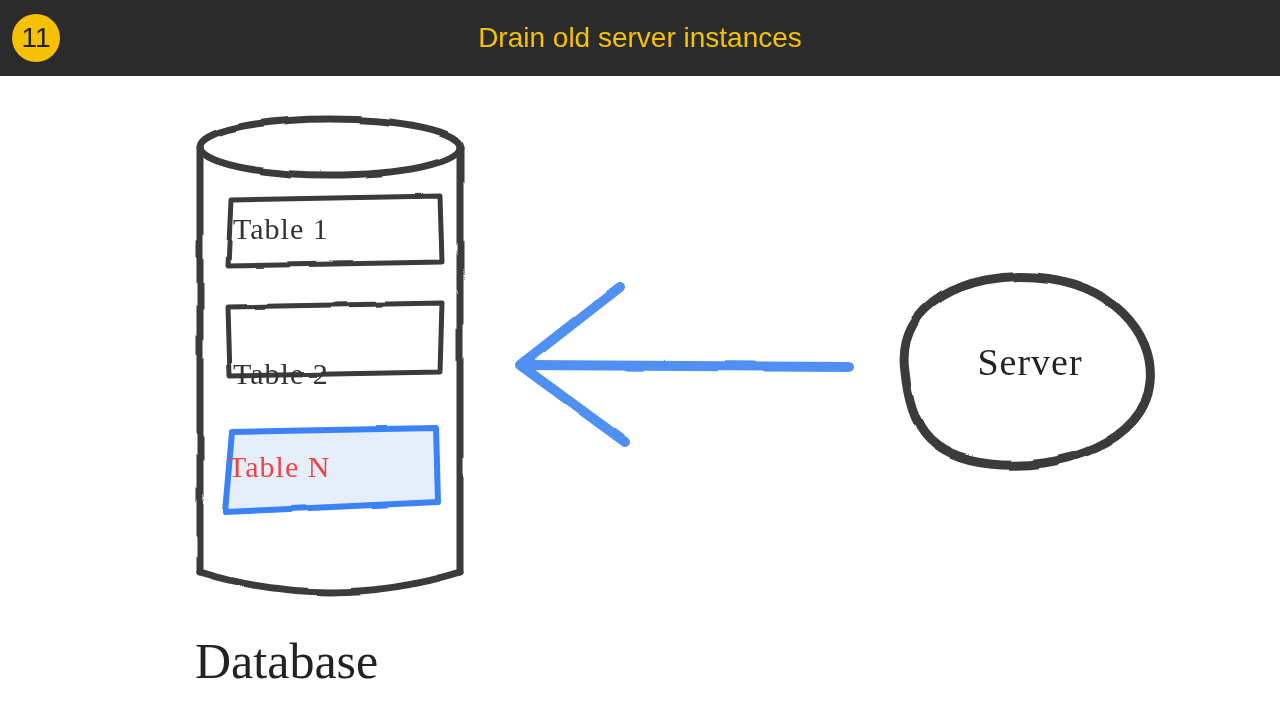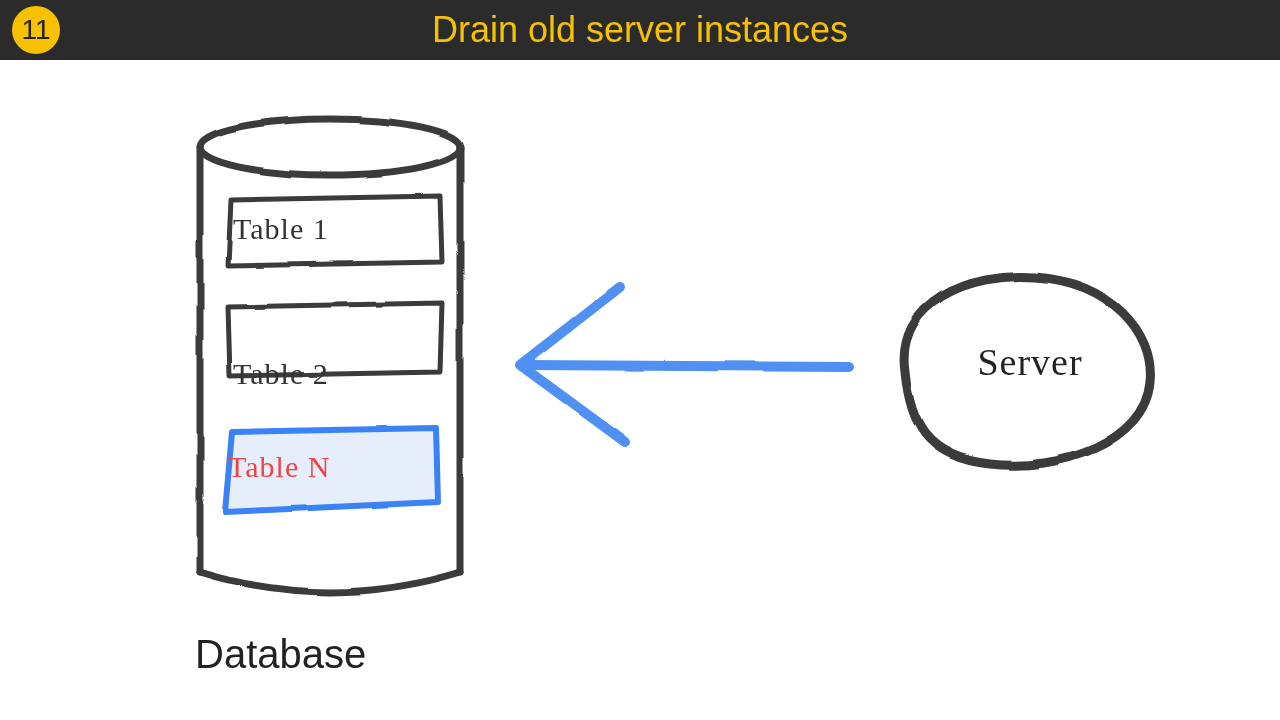--- a/index.html
+++ b/index.html
@@ -1,42 +1,42 @@
 <!DOCTYPE html>
 <html><head>
 <meta charset="utf-8">
 <style>
   * { box-sizing: border-box; margin: 0; padding: 0; }
   html, body { width: 1280px; height: 720px; overflow: hidden; }
   body { background: #ffffff; font-family: "Segoe UI", "Helvetica Neue", Arial, sans-serif; position: relative; }
 
   .header {
     width: 100%;
-    height: 60px;
+    height: 76px;
     background: #2b2b2b;
     display: flex;
     align-items: center;
     position: relative;
   }
   .badge {
     width: 48px; height: 48px;
     background: #f6c100;
     border-radius: 50%;
     display: flex; align-items: center; justify-content: center;
     margin-left: 12px;
     color: #24221e;
     font-size: 28px;
     font-weight: 400;
   }
   .title {
     position: absolute;
     left: 0; right: 0;
     text-align: center;
     color: #f6c100;
-    font-size: 36px;
+    font-size: 28px;
     font-weight: 400;
     pointer-events: none;
   }
 
   .canvas { position: absolute; left: 0; top: 72px; width: 1280px; height: 648px; }
 
   .hand {
     font-family: "Segoe Script", "Bradley Hand", "Comic Sans MS", cursive;
     letter-spacing: 1px;
   }
@@ -45,23 +45,23 @@
     position: absolute;
     width: 200px;
     font-size: 30px;
     color: #333;
   }
   .table-label.blue { color: #ef4444; }
 
   .db-caption {
     position: absolute;
     left: 195px; top: 560px;
-    font-size: 40px;
+    font-size: 50px;
     color: #222;
-    font-family: Liberation Sans, sans-serif;
+    font-family: Liberation Serif, serif;
   }
 
   .server-label {
     position: absolute;
     left: 930px; top: 260px;
     width: 200px;
     text-align: center;
     font-size: 38px;
     line-height: 1.2;
     color: #222;

